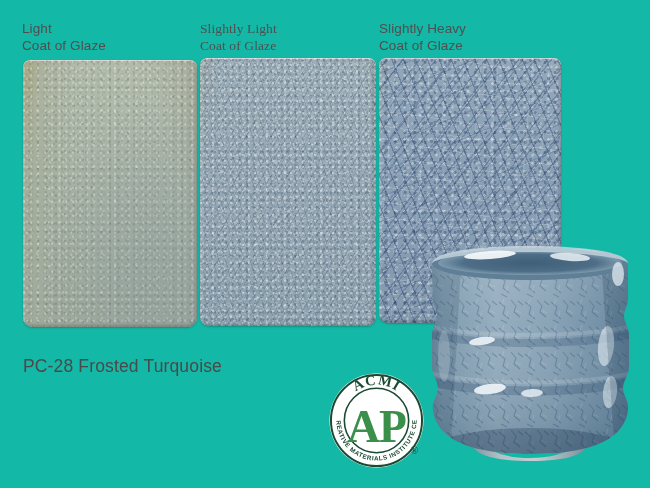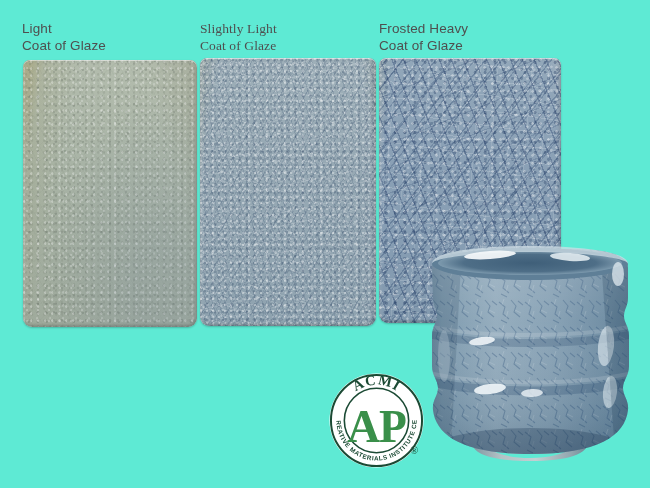--- a/index.html
+++ b/index.html
@@ -1,21 +1,21 @@
 <!DOCTYPE html>
 <html><head>
 <meta charset="utf-8">
 <style>
   html,body{margin:0;padding:0;}
   body{
     width:650px;height:488px;position:relative;overflow:hidden;
     background:#ffffff;
     font-family:"Liberation Sans", sans-serif;
   }
-  .stage{position:absolute;inset:0;background:#5eead4;}
+  .stage{position:absolute;inset:0;background:#14b8a6;}
 
   
   .tile-label{
     position:absolute;
     color:#4f4f4f;
     font-size:13.5px;
     line-height:17px;
     letter-spacing:.1px;
     white-space:pre-line;
     font-family:"Liberation Sans", sans-serif;
@@ -158,21 +158,21 @@
 </style>
 </head>
 <body>
 
 <div class="stage">
 
   <div class="tile-label" id="label-0">Light
 Coat of Glaze</div>
   <div class="tile-label" id="label-1">Slightly Light
 Coat of Glaze</div>
-  <div class="tile-label" id="label-2">Frosted Heavy
+  <div class="tile-label" id="label-2">Slightly Heavy
 Coat of Glaze</div>
 
   <div class="tile" id="tile-0">
     <div class="base"></div>
     <div class="grain"></div>
     <div class="crackle"></div>
     <div class="crackle2"></div>
     <div class="rim"></div>
   </div>
 
@@ -185,20 +185,21 @@
   </div>
 
   <div class="tile" id="tile-2">
     <div class="base"></div>
     <div class="grain"></div>
     <div class="crackle"></div>
     <div class="crackle2"></div>
     <div class="rim"></div>
   </div>
 
+  <div id="product-name">PC-28 Frosted Turquoise</div>
 
   <div id="cup">
     <svg viewBox="0 0 222 220" xmlns="http://www.w3.org/2000/svg">
       <defs>
         <linearGradient id="cupBody" x1="0" y1="0" x2="1" y2="0">
           <stop offset="0" stop-color="#607f96"></stop>
           <stop offset="0.10" stop-color="#7d9aae"></stop>
           <stop offset="0.34" stop-color="#94acbd"></stop>
           <stop offset="0.58" stop-color="#88a2b5"></stop>
           <stop offset="0.84" stop-color="#6f8da3"></stop>

